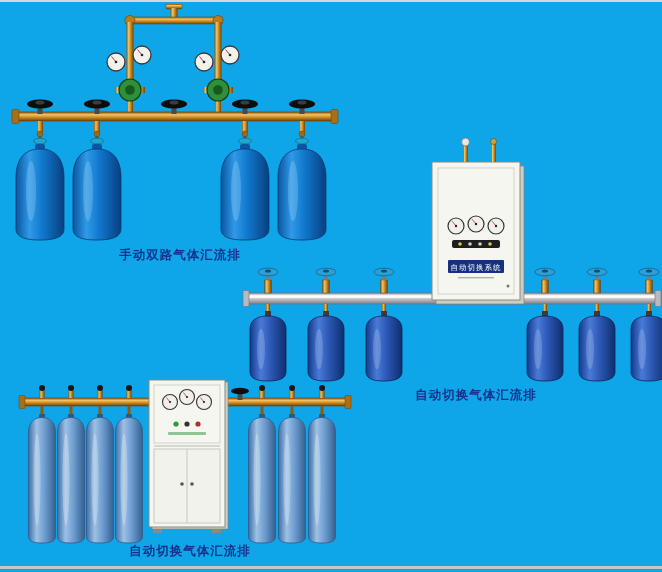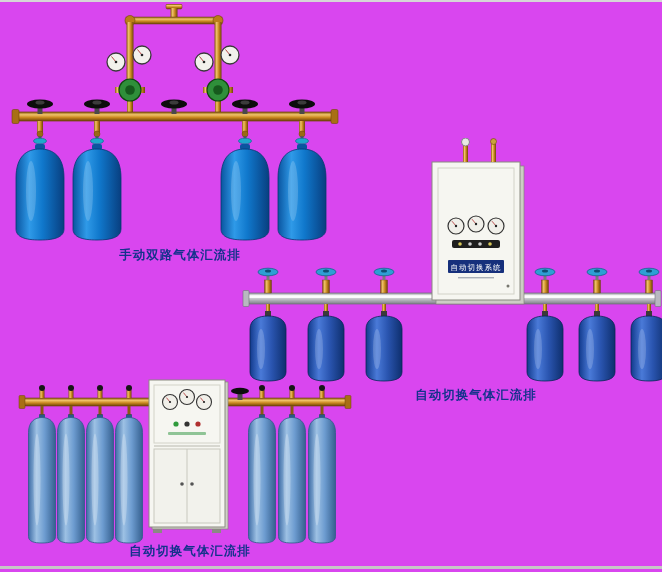--- a/index.html
+++ b/index.html
@@ -1,20 +1,20 @@
 <!DOCTYPE html>
 <html><head>
 <meta charset="utf-8">
 <style>
   * { margin:0; padding:0; box-sizing:border-box; }
   html,body { background:#ffffff; }
   body { font-family:"DejaVu Sans", sans-serif; }
   .stage {
     position:relative; width:662px; height:572px;
-    background:#d946ef; overflow:hidden;
+    background:#0ea5e9; overflow:hidden;
   }
   .product { position:absolute; }
   .caption {
     position:absolute;
     font-family:"DejaVu Sans", sans-serif;
     font-weight:bold; font-size:12.5px;
     color:#14328c; letter-spacing:1px;
     text-align:center; white-space:nowrap;
   }
   .edge { position:absolute; left:0; width:662px; }

